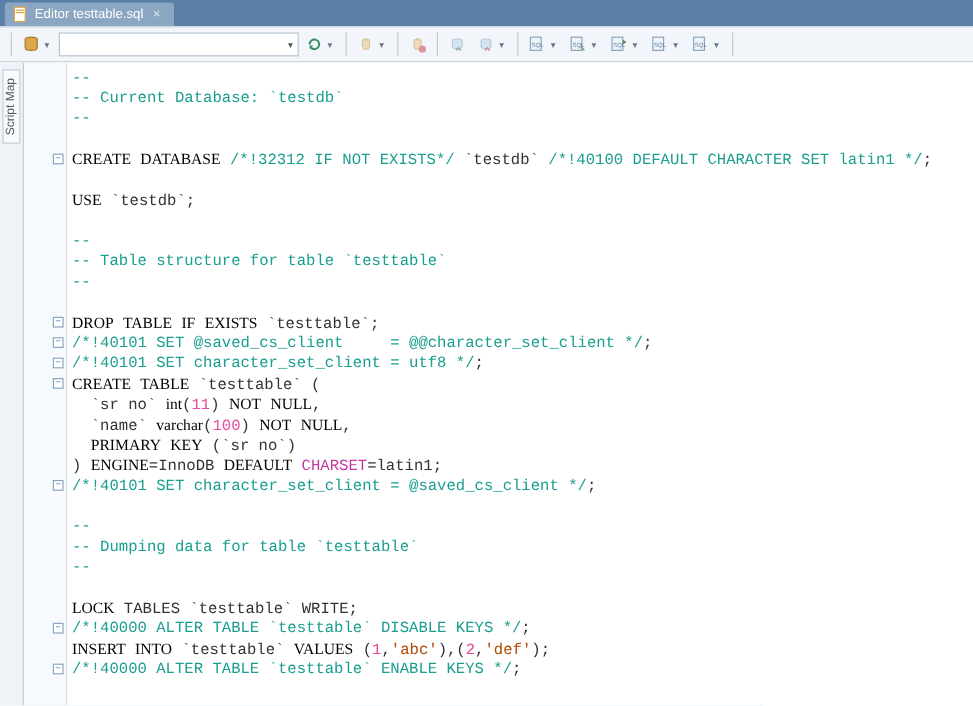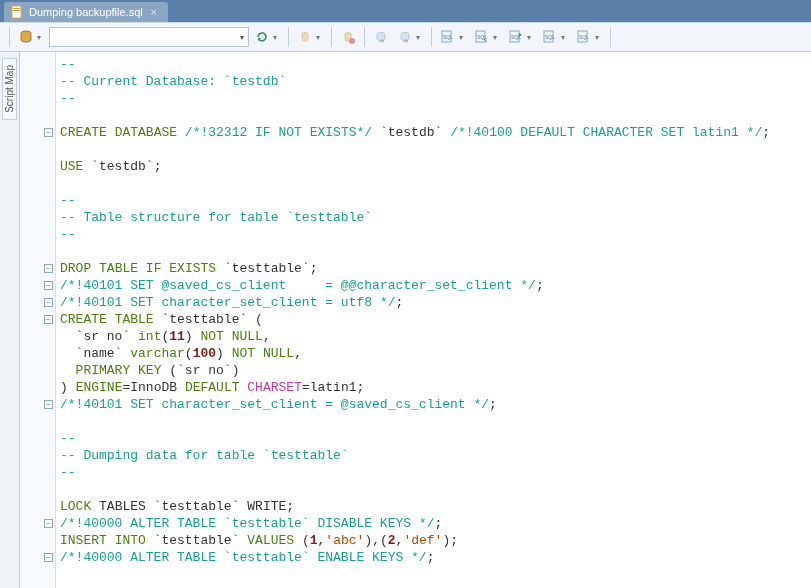--- a/index.html
+++ b/index.html
@@ -151,42 +151,42 @@
   .code {
     flex: 1;
     font-family: Consolas, "Courier New", monospace;
     font-size: 13px;
     line-height: 17px;
     padding: 4px 0 4px 4px;
     white-space: pre;
     color: #333;
   }
   .code .line { height: 17px; }
-  .kw { color: #4d7c0f; font-weight: normal; }
+  .kw { color: #000000; font-weight: normal; font-family: Liberation Serif, serif; }
   .cm { color: #1a9e8f; }
   .vc { color: #1a9e8f; text-align: right; }
   .fn { color: #c43aa0; text-align: right; }
-  .num { color: #7f1d1d; font-weight: bold; }
+  .num { color: #ec4899; }
   .str { color: #b34700; }
   .id { color: #333; margin-top: 24px; }
   .op { color: #333; }
 </style>
 </head>
 <body>
 
 <div class="tabbar">
   <div class="tab">
     <span class="doc-icon">
       <svg width="13" height="14" viewBox="0 0 13 14">
         <rect x="1" y="1" width="9" height="12" fill="#fff" stroke="#e2a640"></rect>
         <rect x="2" y="3" width="7" height="1" fill="#e2a640"></rect>
         <rect x="2" y="5" width="7" height="1" fill="#e2a640"></rect>
       </svg>
     </span>
-    <span>Dumping backupfile.sql</span>
+    <span>Editor testtable.sql</span>
     <span class="close-icon">×</span>
   </div>
 </div>
 
 <div class="toolbar">
   <span class="sep"></span>
   <div class="tbtn">
     <svg width="16" height="16" viewBox="0 0 16 16">
         <ellipse cx="8" cy="4" rx="5" ry="2" fill="#dca94a" stroke="#a87a26"></ellipse>
         <path d="M3 4v7c0 1.1 2.2 2 5 2s5-.9 5-2V4" fill="#dca94a" stroke="#a87a26"></path>

